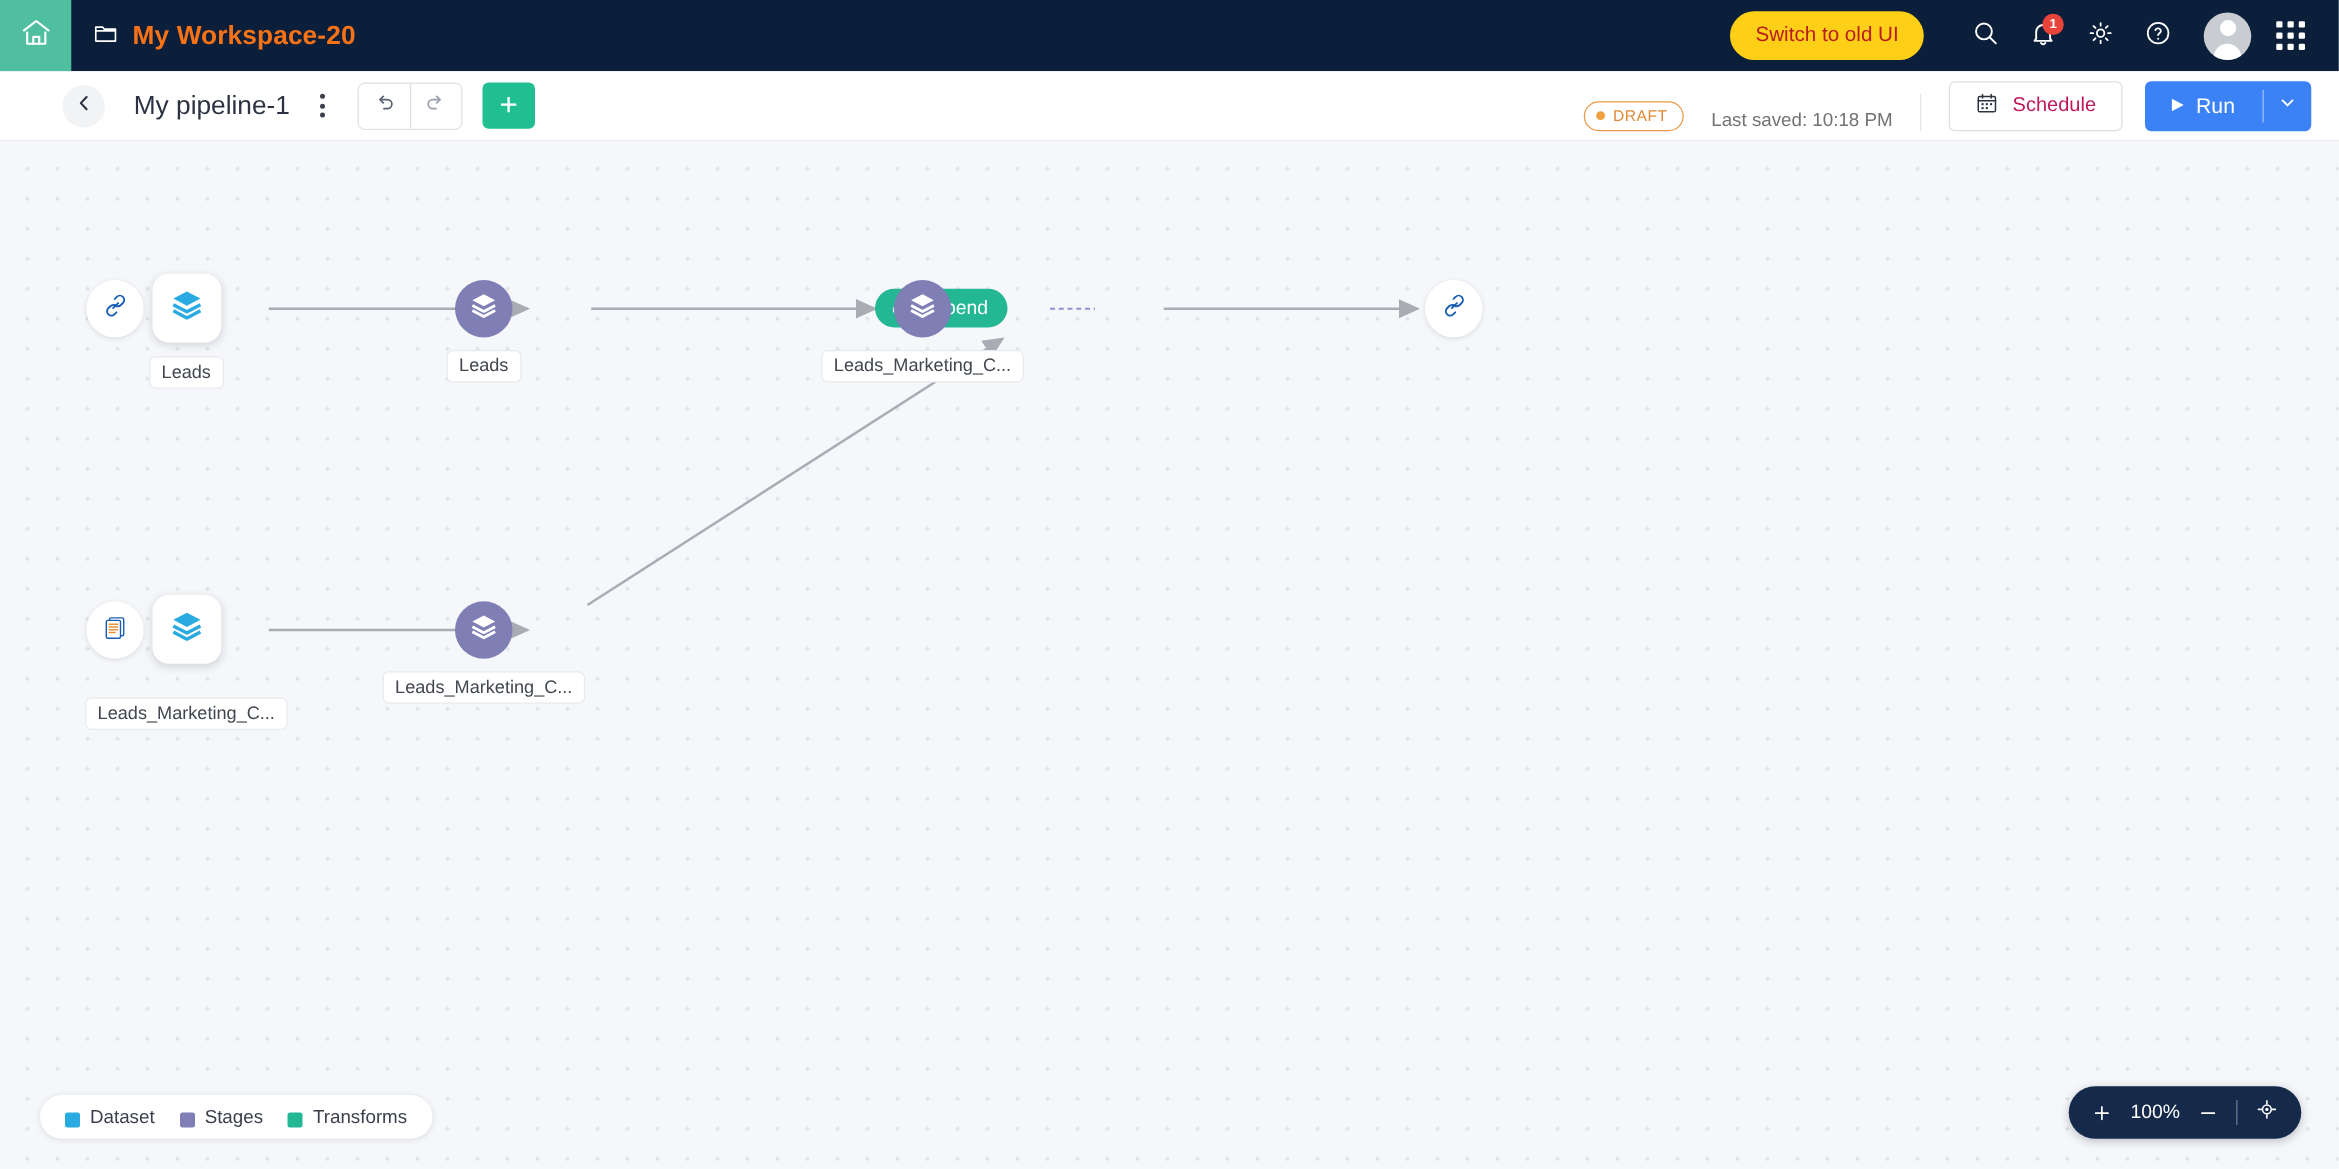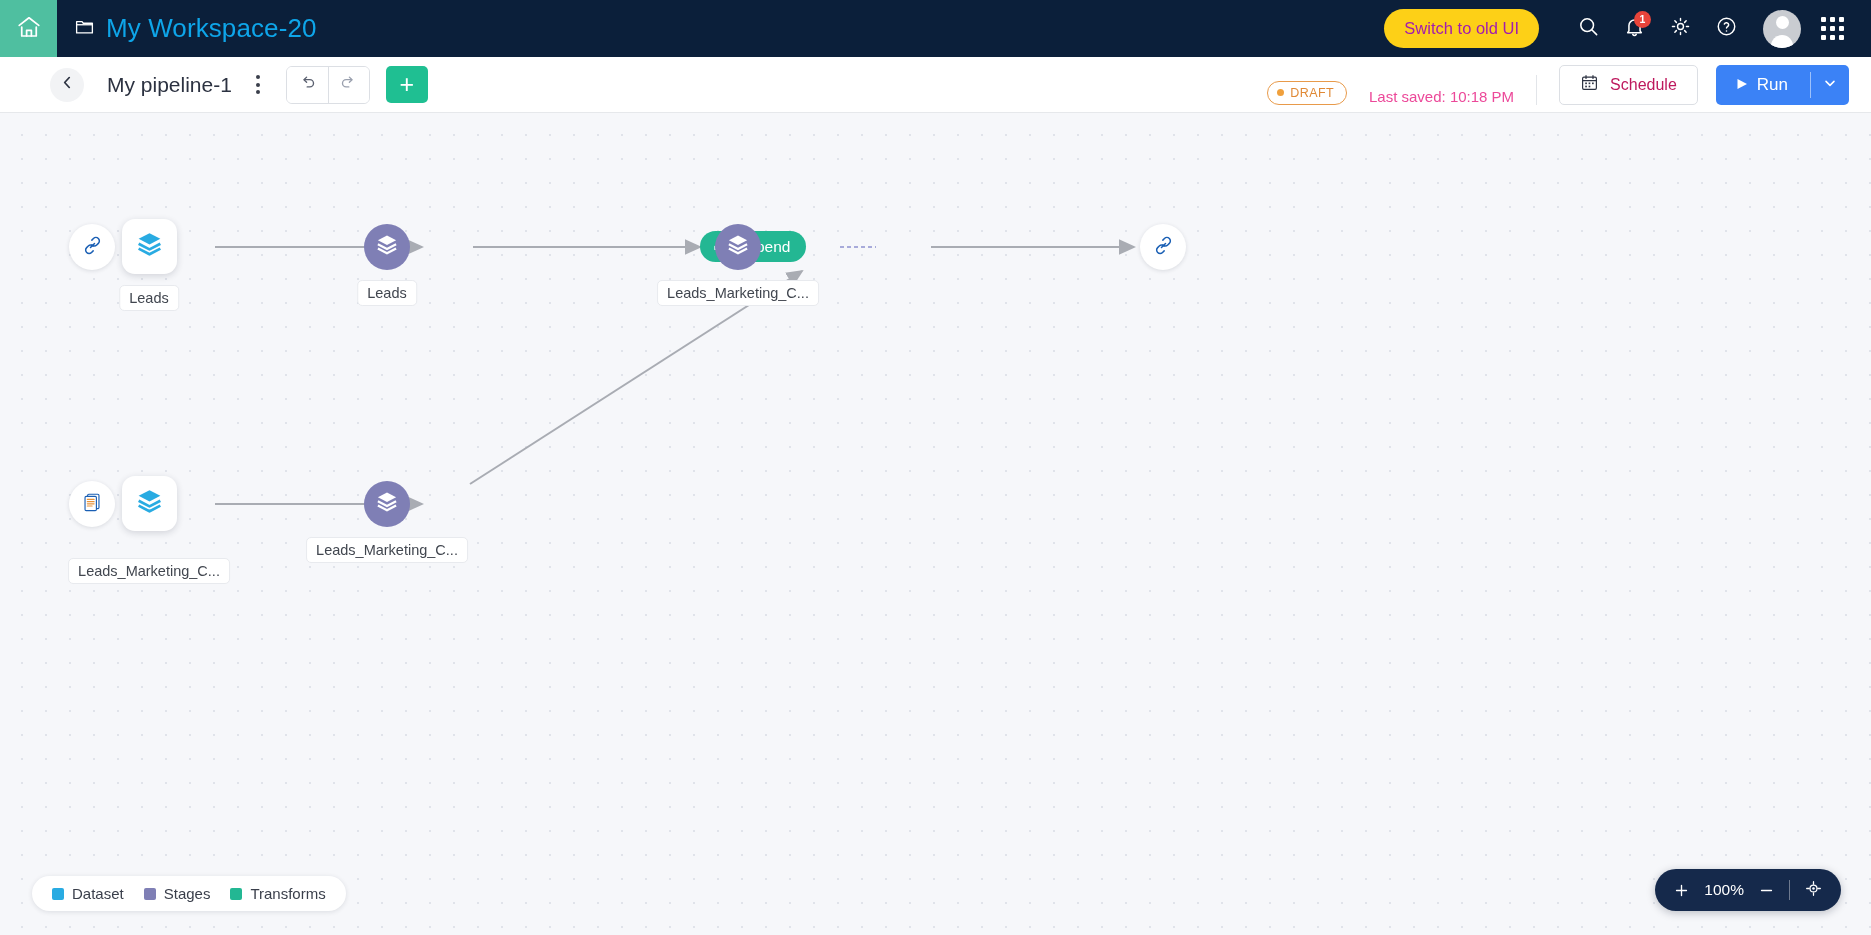--- a/index.html
+++ b/index.html
@@ -22,29 +22,29 @@
     background: #4fbfa0;
     display: flex; align-items: center; justify-content: center;
     flex: 0 0 57px;
     cursor: pointer;
   }
   .ws-block {
     display: flex; align-items: center; gap: 11px;
     margin-left: 17px;
   }
   .ws-title {
-    color: #0ea5e9; font-size: 26px; font-weight: normal;
+    color: #f97316; font-size: 21px; font-weight: bold;
     letter-spacing: .1px;
   }
   .nav-right {
     margin-left: auto; display: flex; align-items: center;
     gap: 0px; padding-right: 16px;
   }
   .switch-btn {
-    background: #fdd017; color: #a21caf;
+    background: #fdd017; color: #b91c1c;
     font-size: 16.5px; padding: 10px 20px;
     border-radius: 22px; border: none; cursor: pointer;
     white-space: nowrap; margin-right: 26px;
     font-family: "Liberation Sans", sans-serif;
   }
   .nav-icon {
     width: 46px; height: 46px; display: flex;
     align-items: center; justify-content: center;
     cursor: pointer; position: relative;
   }
@@ -120,21 +120,21 @@
   }
   .tb-right { margin-left: auto; display: flex; align-items: flex-end; }
   .draft-badge {
     border: 1px solid #e89a4a; color: #e08935;
     border-radius: 13px; font-size: 12.5px;
     padding: 4px 12px 4px 9px; display: flex; align-items: center; gap: 6px;
     letter-spacing: .4px; white-space: nowrap;
   }
   .draft-badge .dot { width: 7px; height: 7px; border-radius: 50%; background: #f0a03c; display:block; }
   .saved-txt {
-    font-size: 15px; color: #ec4899; margin-left: 22px; white-space: nowrap;
+    font-size: 15px; color: #737373; margin-left: 22px; white-space: nowrap;
   }
   .tb-sep { width: 1px; height: 30px; background: #e2e5e9; margin: 0 22px; }
   .sched-btn {
     border: 1px solid #dcdfe4; background: #fff;
     border-radius: 5px; height: 40px; padding: 0 20px;
     display: flex; align-items: center; gap: 11px;
     font-size: 16px; color: #be185d; cursor: pointer;
     font-family: "Liberation Sans", sans-serif; white-space: nowrap;
   }
   .run-group {
@@ -198,21 +198,21 @@
   }
 
   
   .legend {
     position: absolute; left: 32px; bottom: 24px;
     background: #fff; border-radius: 19px;
     box-shadow: 0 1px 5px rgba(22,30,50,.12);
     height: 35px; padding: 0 20px;
     display: flex; align-items: center; gap: 20px;
   }
-  .lg-item { display: flex; align-items: center; gap: 8px; font-size: 15px; color: #3a3f4b; }
+  .lg-item { display: flex; align-items: flex-end; gap: 8px; font-size: 15px; color: #3a3f4b; }
   .lg-sq { width: 12px; height: 12px; border-radius: 2px; display: block; }
 
   
   .zoomctl {
     position: absolute; right: 30px; bottom: 24px;
     background: #15294b; border-radius: 22px;
     height: 42px; padding: 0 18px;
     display: flex; align-items: center; gap: 14px;
     color: #fff; font-size: 15.5px;
     box-shadow: 0 2px 8px rgba(10,20,40,.25);

